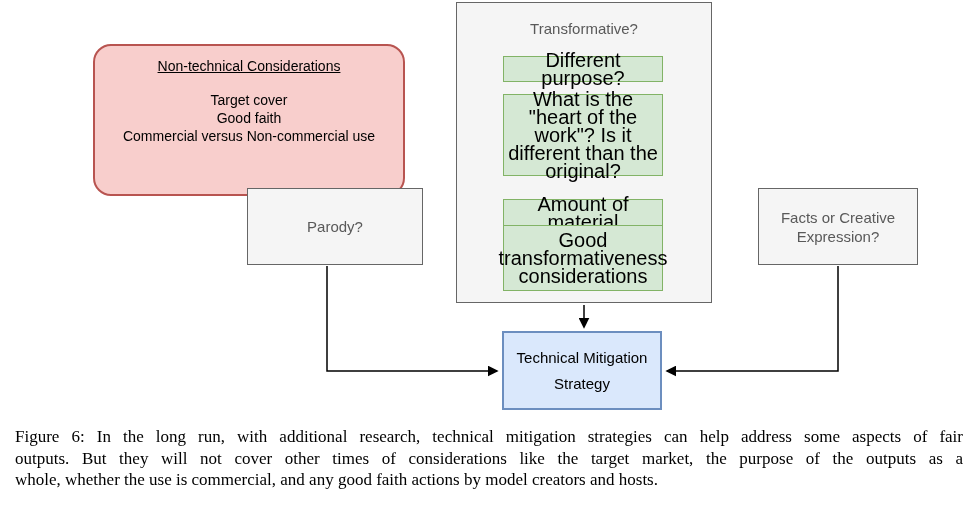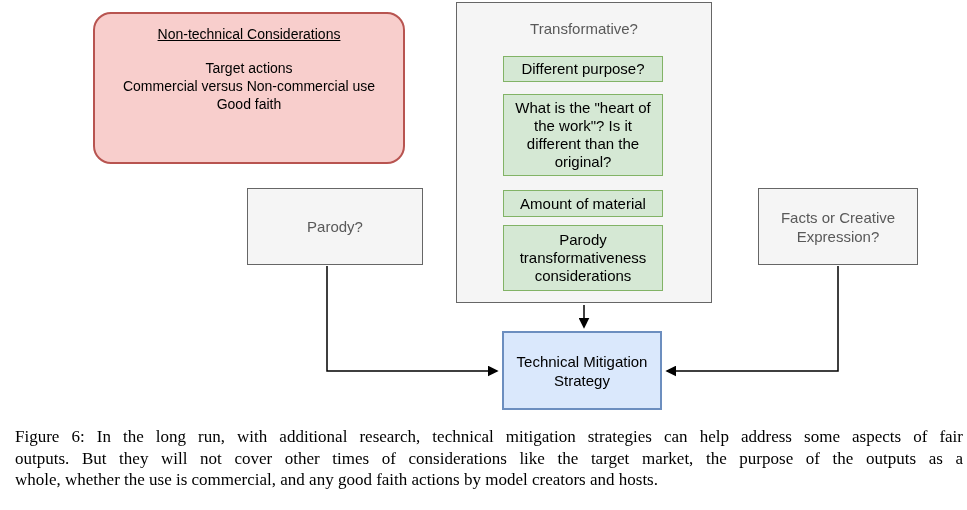--- a/index.html
+++ b/index.html
@@ -15,21 +15,21 @@
   .arrows { position: absolute; left: 0; top: 0; pointer-events: none; }
 
   .box {
     position: absolute;
     box-sizing: border-box;
     text-align: center;
   }
 
   
   .pink-box {
-    left: 93px; top: 12px; width: 312px; height: 152px;
+    left: 93px; top: 44px; width: 312px; height: 152px;
     background: var(--pink-fill, #f8cecc);
     border: 2px solid var(--pink-stroke, #b85450);
     border-radius: 18px;
     color: #000;
     font-size: 14px;
     padding-top: 12px;
   }
   .pink-title { text-decoration: underline; margin-bottom: 17px; }
   .pink-items div { line-height: 18px; }
 
@@ -42,29 +42,29 @@
     font-size: 15px;
   }
   .group-title { margin-top: 17px; }
   .green-box {
     position: absolute;
     box-sizing: border-box;
     left: 46px; width: 160px;
     background: var(--green-fill, #d5e8d4);
     border: 1.5px solid var(--green-stroke, #82b366);
     color: #000;
-    font-size: 15px;
+    font-size: 20px;
     line-height: 18px;
     display: flex; align-items: center; justify-content: center;
     padding: 12px 4px;
     text-align: center;
   }
   .gb-1 { top: 53px;  height: 25px; }
   .gb-2 { top: 91px;  height: 82px; }
-  .gb-3 { top: 187px; height: 27px; }
+  .gb-3 { top: 196px; height: 27px; }
   .gb-4 { top: 222px; height: 66px; }
 
   
   .gray-box {
     background: var(--gray-fill, #f5f5f5);
     border: 1.5px solid var(--gray-stroke, #666666);
     color: #595959;
     font-size: 15px;
     line-height: 19px;
     display: flex; align-items: center; justify-content: center;
@@ -73,21 +73,21 @@
   .parody-box { left: 247px; top: 188px; width: 176px; height: 77px; }
   .facts-box  { left: 758px; top: 188px; width: 160px; height: 77px; }
 
   
   .blue-box {
     left: 502px; top: 331px; width: 160px; height: 79px;
     background: var(--blue-fill, #dae8fc);
     border: 2px solid var(--blue-stroke, #6c8ebf);
     color: #000;
     font-size: 15px;
-    line-height: 19px;
+    line-height: 26px;
     display: flex; align-items: center; justify-content: center;
     padding: 0 6px;
   }
 
   
   .caption {
     position: absolute;
     left: 4px; top: 426px; width: 959px;
     font-family: "Liberation Serif", serif;
     font-size: 17px;
@@ -110,32 +110,32 @@
         </marker>
       </defs>
       <path d="M327,266 L327,371 L497,371" fill="none" stroke="#000000" stroke-width="1.5" marker-end="url(#arrowhead)"></path>
       <path d="M838,266 L838,371 L667,371" fill="none" stroke="#000000" stroke-width="1.5" marker-end="url(#arrowhead)"></path>
       <path d="M584,305 L584,327" fill="none" stroke="#000000" stroke-width="1.5" marker-end="url(#arrowhead)"></path>
     </svg>
 
     <div class="box pink-box">
       <div class="pink-title">Non-technical Considerations</div>
       <div class="pink-items">
-        <div>Target actions</div>
+        <div>Target cover</div>
+        <div>Good faith</div>
         <div>Commercial versus Non-commercial use</div>
-        <div>Good faith</div>
       </div>
     </div>
 
     <div class="box group-box">
       <div class="group-title">Transformative?</div>
       <div class="green-box gb-1">Different purpose?</div>
       <div class="green-box gb-2">What is the "heart of the work"? Is it different than the original?</div>
       <div class="green-box gb-3">Amount of material</div>
-      <div class="green-box gb-4">Parody transformativeness considerations</div>
+      <div class="green-box gb-4">Good transformativeness considerations</div>
     </div>
 
     <div class="box gray-box parody-box">Parody?</div>
 
     <div class="box gray-box facts-box">Facts or Creative Expression?</div>
 
     <div class="box blue-box">Technical Mitigation Strategy</div>
   </div>
 
   <div class="caption">

